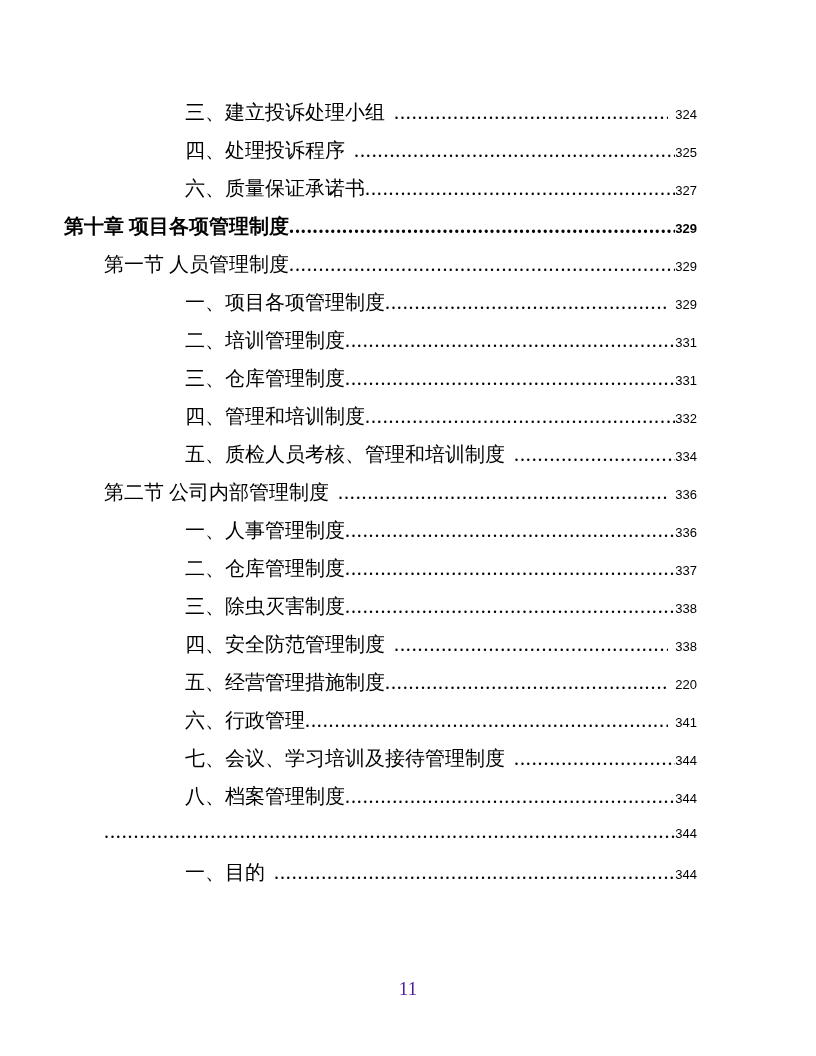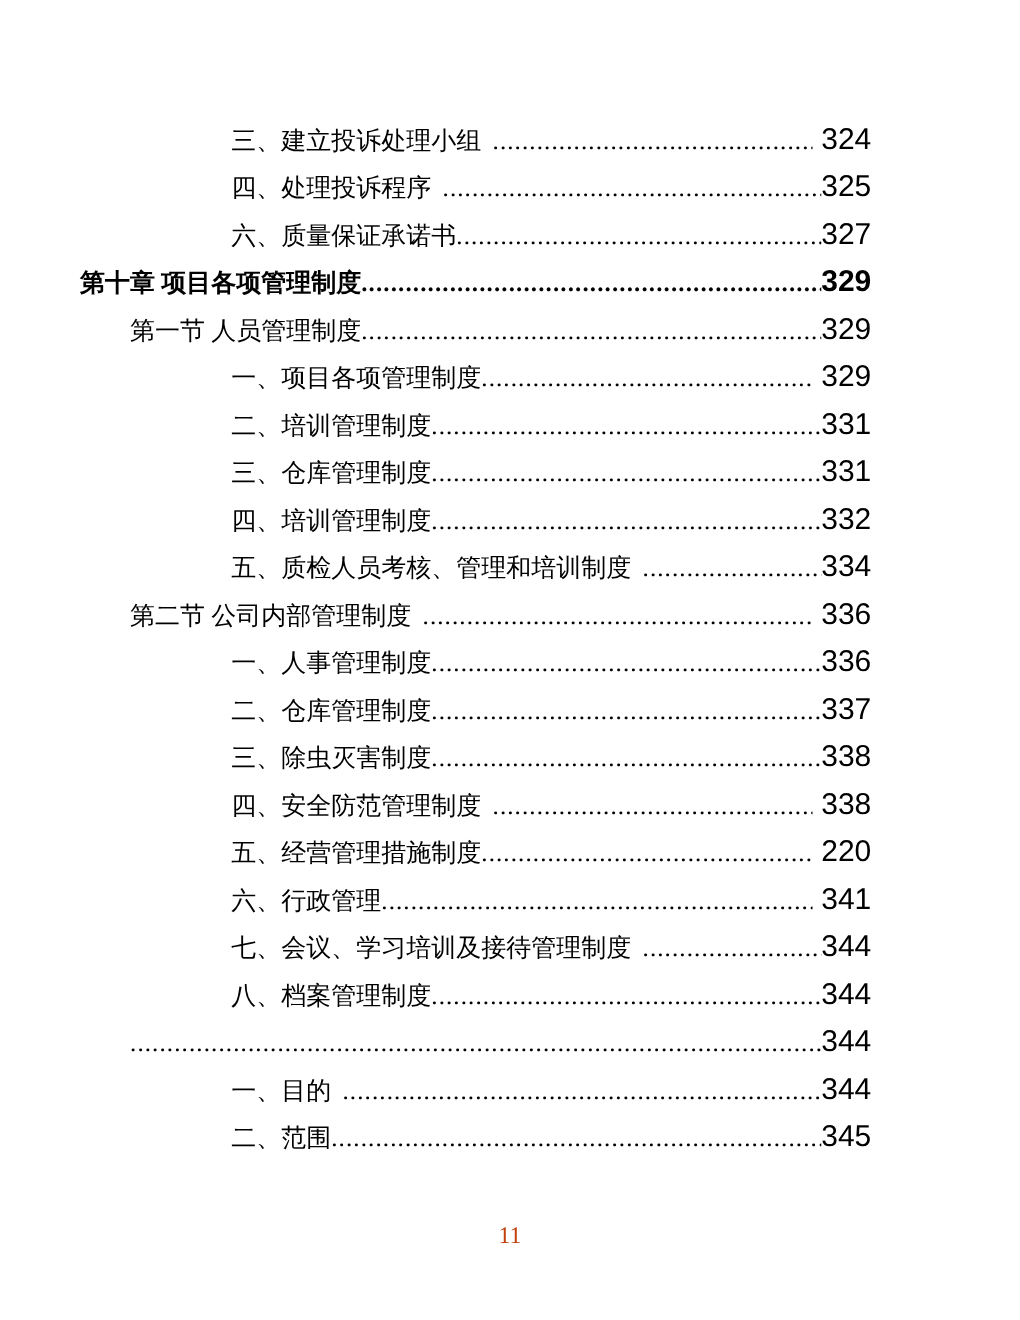--- a/index.html
+++ b/index.html
@@ -52,37 +52,37 @@
     display: block;
     font-size: 20px;
     letter-spacing: 0.9px;
     line-height: 1em;
     white-space: nowrap;
     color: #000;
   }
   .entry-page {
     flex: 0 0 auto;
     font-family: "Liberation Sans", "DejaVu Sans", sans-serif;
-    font-size: 24px;
+    font-size: 13px;
   }
   .lvl-chapter .entry-page { font-weight: bold; }
   
   .gap-before-num { padding-left: 7px; }
   
   .pre-gap { padding-right: 9px; }
 
   .page-number {
     position: absolute;
     left: 0;
     top: 978px;
     width: 816px;
     text-align: center;
     font-size: 19px;
     font-family: "Liberation Serif", "DejaVu Serif", serif;
-    color: #c2410c;
+    color: #4c1d95;
   }
 </style>
 </head>
 <body>
 
 <div class="page">
 
   <div class="toc" id="toc-list">
       <div class="toc-entry lvl-item">
         <span class="entry-title pre-gap">三、建立投诉处理小组</span>
@@ -118,21 +118,21 @@
         <span class="entry-title">二、培训管理制度</span>
         <span class="leader"></span>
         <span class="entry-page">331</span>
       </div>
       <div class="toc-entry lvl-item">
         <span class="entry-title">三、仓库管理制度</span>
         <span class="leader"></span>
         <span class="entry-page">331</span>
       </div>
       <div class="toc-entry lvl-item">
-        <span class="entry-title">四、培训管理制度</span>
+        <span class="entry-title">四、管理和培训制度</span>
         <span class="leader"></span>
         <span class="entry-page">332</span>
       </div>
       <div class="toc-entry lvl-item">
         <span class="entry-title pre-gap">五、质检人员考核、管理和培训制度</span>
         <span class="leader"></span>
         <span class="entry-page">334</span>
       </div>
       <div class="toc-entry lvl-section">
         <span class="entry-title pre-gap">第二节  公司内部管理制度</span>
@@ -181,22 +181,17 @@
       </div>
       <div class="toc-entry lvl-section">
         <span class="leader"></span>
         <span class="entry-page">344</span>
       </div>
       <div class="toc-entry lvl-item">
         <span class="entry-title pre-gap">一、目的</span>
         <span class="leader"></span>
         <span class="entry-page">344</span>
       </div>
-      <div class="toc-entry lvl-item">
-        <span class="entry-title">二、范围</span>
-        <span class="leader"></span>
-        <span class="entry-page">345</span>
-      </div>
     </div>
 
   <div class="page-number">11</div>
 
 </div>
 
 </body></html>

